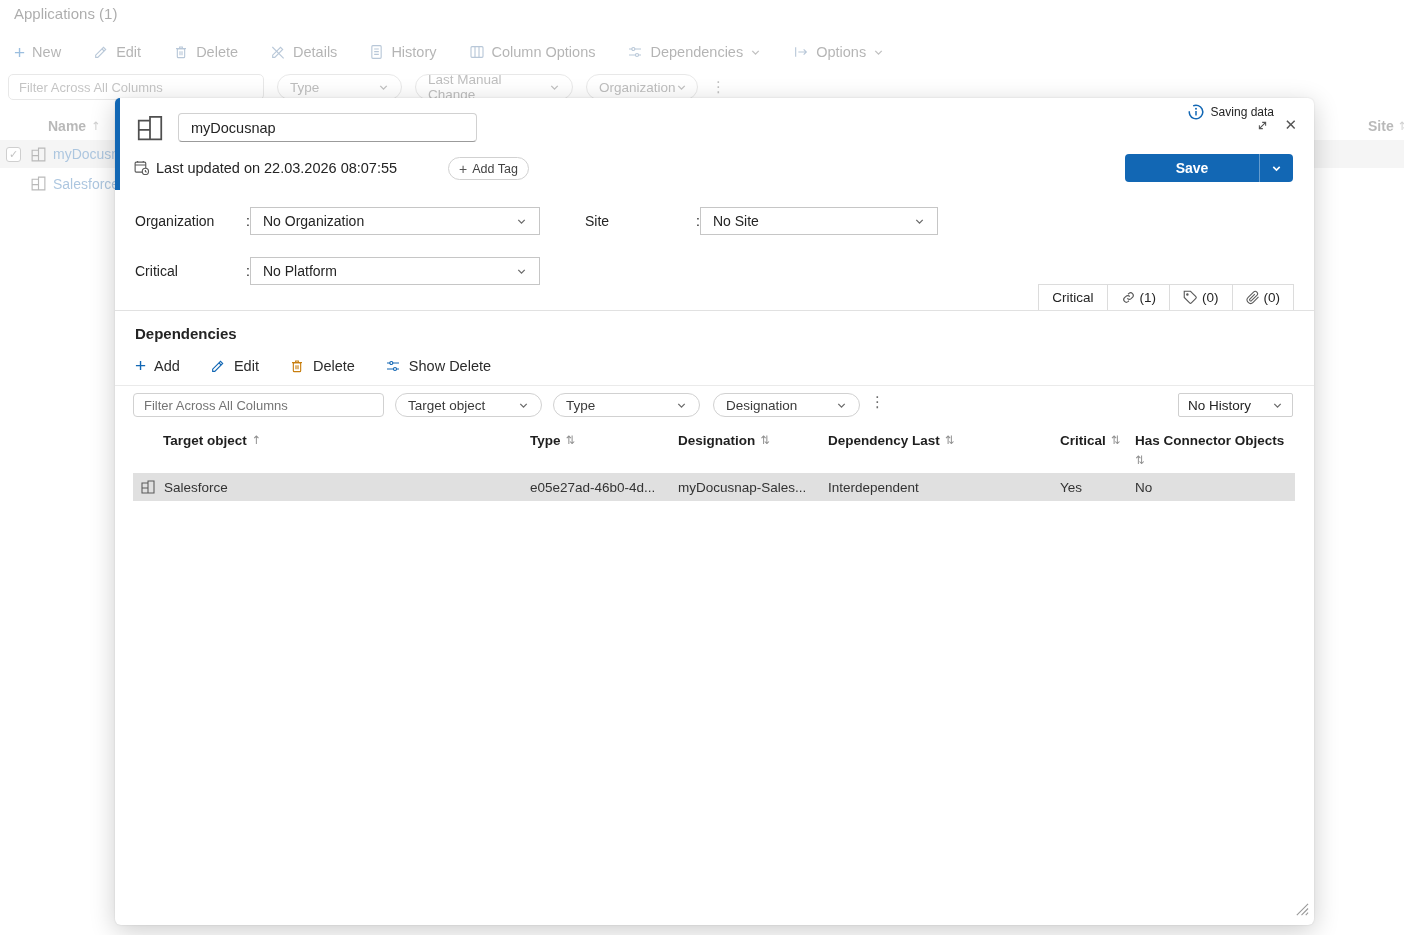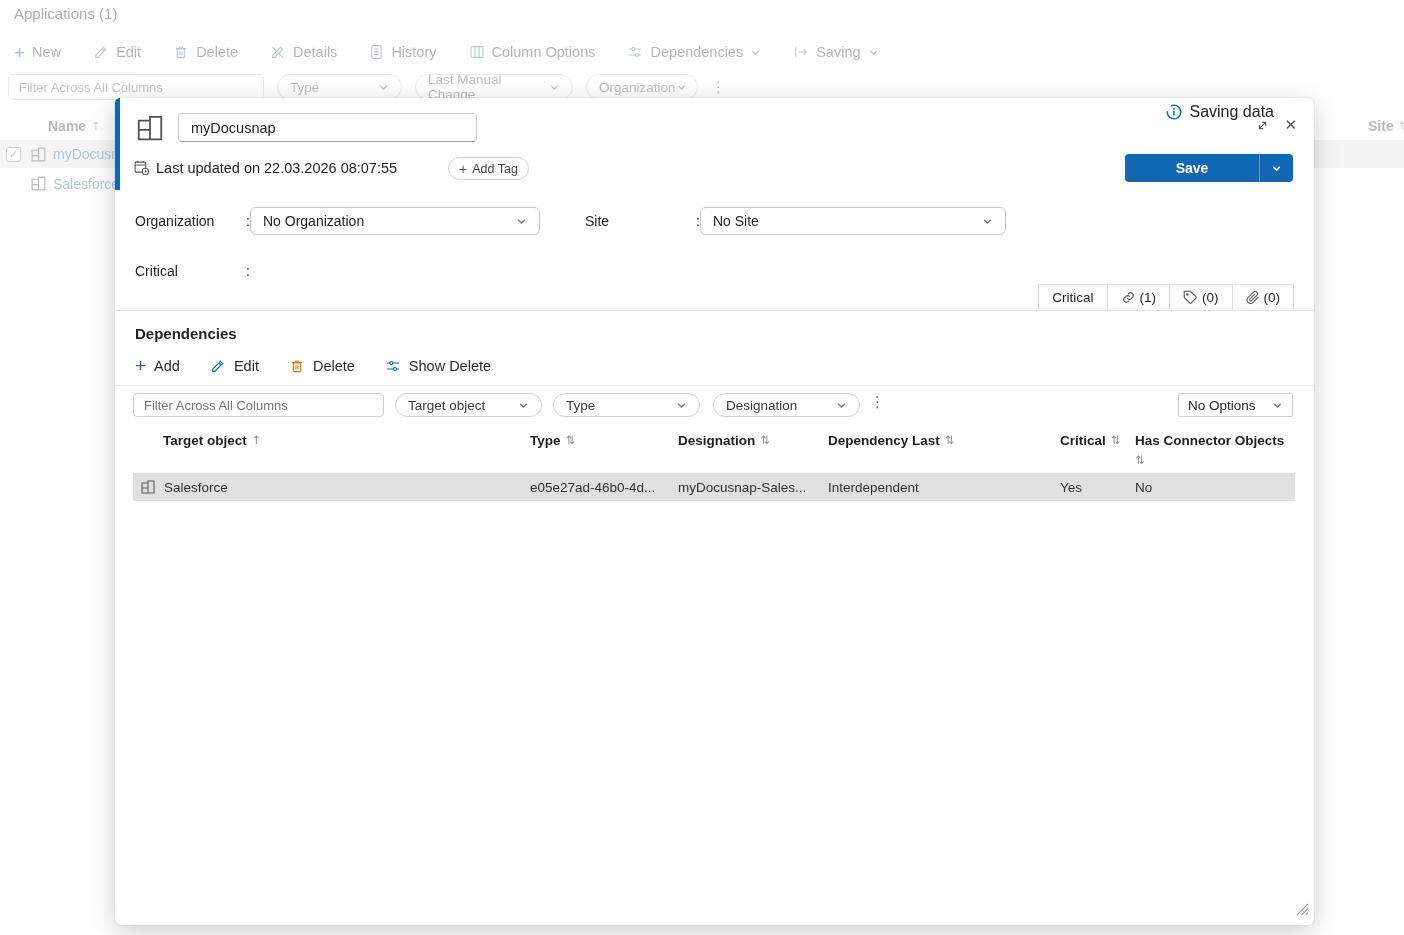--- a/index.html
+++ b/index.html
@@ -35,34 +35,34 @@
   .cbx{width:15px;height:15px;border:1.5px solid #8f8f8f;border-radius:3px;margin-left:6px;background:#fff;display:flex;align-items:center;justify-content:center;font-size:11px;color:#6e6e6e}
   .appicon{color:#5a5a5a;display:flex;flex:none}
   .bg-link{font-size:14px;color:#3c79b5;white-space:nowrap}
 
   
   .modal{position:absolute;left:115px;top:98px;width:1199px;height:827px;background:#fff;border-radius:6px;
          box-shadow:0 6px 26px rgba(0,0,0,.20),0 0 2px rgba(0,0,0,.12)}
   .stripe{position:absolute;left:0;top:0;width:5px;height:92px;background:var(--accent);border-radius:6px 0 0 0}
   .m-appicon{position:absolute;left:20px;top:15px;color:#4f4f4f}
   .name-input{position:absolute;left:63px;top:15px;width:299px;height:29px;border:1px solid var(--border);border-bottom-color:#9b9b9b;border-radius:4px;padding:0 12px;font-size:14.5px;color:var(--text);font-family:inherit}
-  .saving{position:absolute;top:5px;right:40px;display:flex;align-items:center;gap:6px;font-size:16px;color:var(--text)}
+  .saving{position:absolute;top:5px;right:40px;display:flex;align-items:center;gap:6px;font-size:12px;color:var(--text)}
   .win-controls{position:absolute;top:20px;right:17px;display:flex;align-items:center;gap:14px;color:#555}
   .win-controls .x{font-size:15px;cursor:pointer;line-height:1}
   .meta{position:absolute;left:18px;top:61px;display:flex;align-items:center;gap:6px;font-size:14.5px;color:var(--text)}
   .meta .ticon{color:#5a5a5a;display:flex}
   .addtag{position:absolute;left:333px;top:59px;height:23px;border:1px solid var(--border);border-radius:12px;background:#fff;display:flex;align-items:center;gap:5px;padding:0 10px;font-size:12.5px;color:#424242;cursor:pointer}
   .addtag .p{font-size:14px;color:#555;line-height:1}
   .save-btn{position:absolute;top:56px;right:21px;width:168px;height:28px;background:var(--accent);border-radius:4px;display:flex;color:#fff;cursor:pointer}
   .save-btn .lbl{flex:1;display:flex;align-items:center;justify-content:center;font-size:14px;font-weight:bold}
   .save-btn .dd{width:34px;display:flex;align-items:center;justify-content:center;border-left:1px solid rgba(255,255,255,.35)}
 
   .f-label{position:absolute;font-size:14px;color:var(--text);line-height:28px}
   .f-colon{position:absolute;font-size:14px;color:var(--text);line-height:28px}
-  .dropdown{position:absolute;height:28px;border:1px solid #c6c6c6;border-radius:6px;background:#fff;display:flex;align-items:center;justify-content:space-between;padding:0 12px;font-size:14px;color:var(--text);cursor:pointer}
+  .dropdown{position:absolute;height:28px;border:1px solid #c6c6c6;border-radius:0;background:#fff;display:flex;align-items:center;justify-content:space-between;padding:0 12px;font-size:14px;color:var(--text);cursor:pointer}
 
   .tabs{position:absolute;top:186px;right:20px;height:27px;display:flex}
   .tab{border:1px solid #dcdcdc;margin-left:-1px;background:#fff;display:flex;align-items:center;justify-content:center;gap:4px;padding:0 13px;font-size:13.5px;color:var(--text);cursor:pointer}
   .tab .ticon{color:#5a5a5a;display:flex}
   .divider{position:absolute;left:0;right:0;border-top:1px solid #e1e1e1}
 
   .dep-title{position:absolute;left:20px;top:227px;font-size:15px;font-weight:bold;color:var(--text)}
   .dep-toolbar{position:absolute;left:20px;top:254px;height:27px;display:flex;gap:30px;align-items:center}
   .dep-tool{display:flex;align-items:center;gap:8px;font-size:14.5px;color:#2b2b2b;cursor:pointer}
   .dep-tool .ticon{display:flex;color:var(--accent)}
@@ -153,21 +153,21 @@
         <svg class="chev" viewBox="0 0 12 12">
             <path d="M2.5 4.2 6 7.8 9.5 4.2"></path>
           </svg>
       </div>
       <div class="bg-tool">
         <span class="ticon">
             <svg width="16" height="16" viewBox="0 0 24 24" fill="none" stroke="currentColor" stroke-width="1.7">
               <path d="M4 5v14M8 12h12M16 8l4 4-4 4"></path>
             </svg>
           </span>
-        <span>Saving</span>
+        <span>Options</span>
         <svg class="chev" viewBox="0 0 12 12">
             <path d="M2.5 4.2 6 7.8 9.5 4.2"></path>
           </svg>
       </div>
     </div>
 
     <div class="bg-filter">
       <input class="bg-input" placeholder="Filter Across All Columns" style="">
       <div class="pill" style="width:125px">
         <span>Type</span>
@@ -275,29 +275,35 @@
     <span class="f-colon" style="left:131px;top:109px">:</span>
     <div class="dropdown" style="left:135px;top:109px;width:290px">
       <span>No Organization</span>
       <svg class="chev" viewBox="0 0 12 12">
           <path d="M2.5 4.2 6 7.8 9.5 4.2"></path>
         </svg>
     </div>
 
     <span class="f-label" style="left:470px;top:109px">Site</span>
     <span class="f-colon" style="left:581px;top:109px">:</span>
-    <div class="dropdown" style="left:585px;top:109px;width:306px">
+    <div class="dropdown" style="left:585px;top:109px;width:238px">
       <span>No Site</span>
       <svg class="chev" viewBox="0 0 12 12">
           <path d="M2.5 4.2 6 7.8 9.5 4.2"></path>
         </svg>
     </div>
 
     <span class="f-label" style="left:20px;top:159px">Critical</span>
     <span class="f-colon" style="left:131px;top:159px">:</span>
+    <div class="dropdown" style="left:135px;top:159px;width:290px">
+      <span>No Platform</span>
+      <svg class="chev" viewBox="0 0 12 12">
+          <path d="M2.5 4.2 6 7.8 9.5 4.2"></path>
+        </svg>
+    </div>
 
     <div class="tabs">
       <div class="tab">
         <span>Critical</span>
       </div>
       <div class="tab">
         <span class="ticon">
             <svg width="15" height="15" viewBox="0 0 24 24" fill="none" stroke="currentColor" stroke-width="1.8">
               <path d="M10 13.5a4.2 4.2 0 006.1.4l2.6-2.6a4.2 4.2 0 00-5.9-5.9l-1.5 1.4"></path>
               <path d="M14 10.5a4.2 4.2 0 00-6.1-.4l-2.6 2.6a4.2 4.2 0 005.9 5.9l1.4-1.4"></path>
@@ -378,21 +384,21 @@
         </svg>
     </div>
     <div class="dep-pill" style="left:598px">
       <span>Designation</span>
       <svg class="chev" viewBox="0 0 12 12">
           <path d="M2.5 4.2 6 7.8 9.5 4.2"></path>
         </svg>
     </div>
     <span class="dots glyph dep-dots">⋮</span>
     <div class="grouping">
-      <span>No Options</span>
+      <span>No History</span>
       <svg class="chev" viewBox="0 0 12 12">
           <path d="M2.5 4.2 6 7.8 9.5 4.2"></path>
         </svg>
     </div>
 
     <div class="dep-table">
       <div class="thead">
         <div class="th">
           <span>Target object</span>
           <span class="sort glyph">↑</span>

